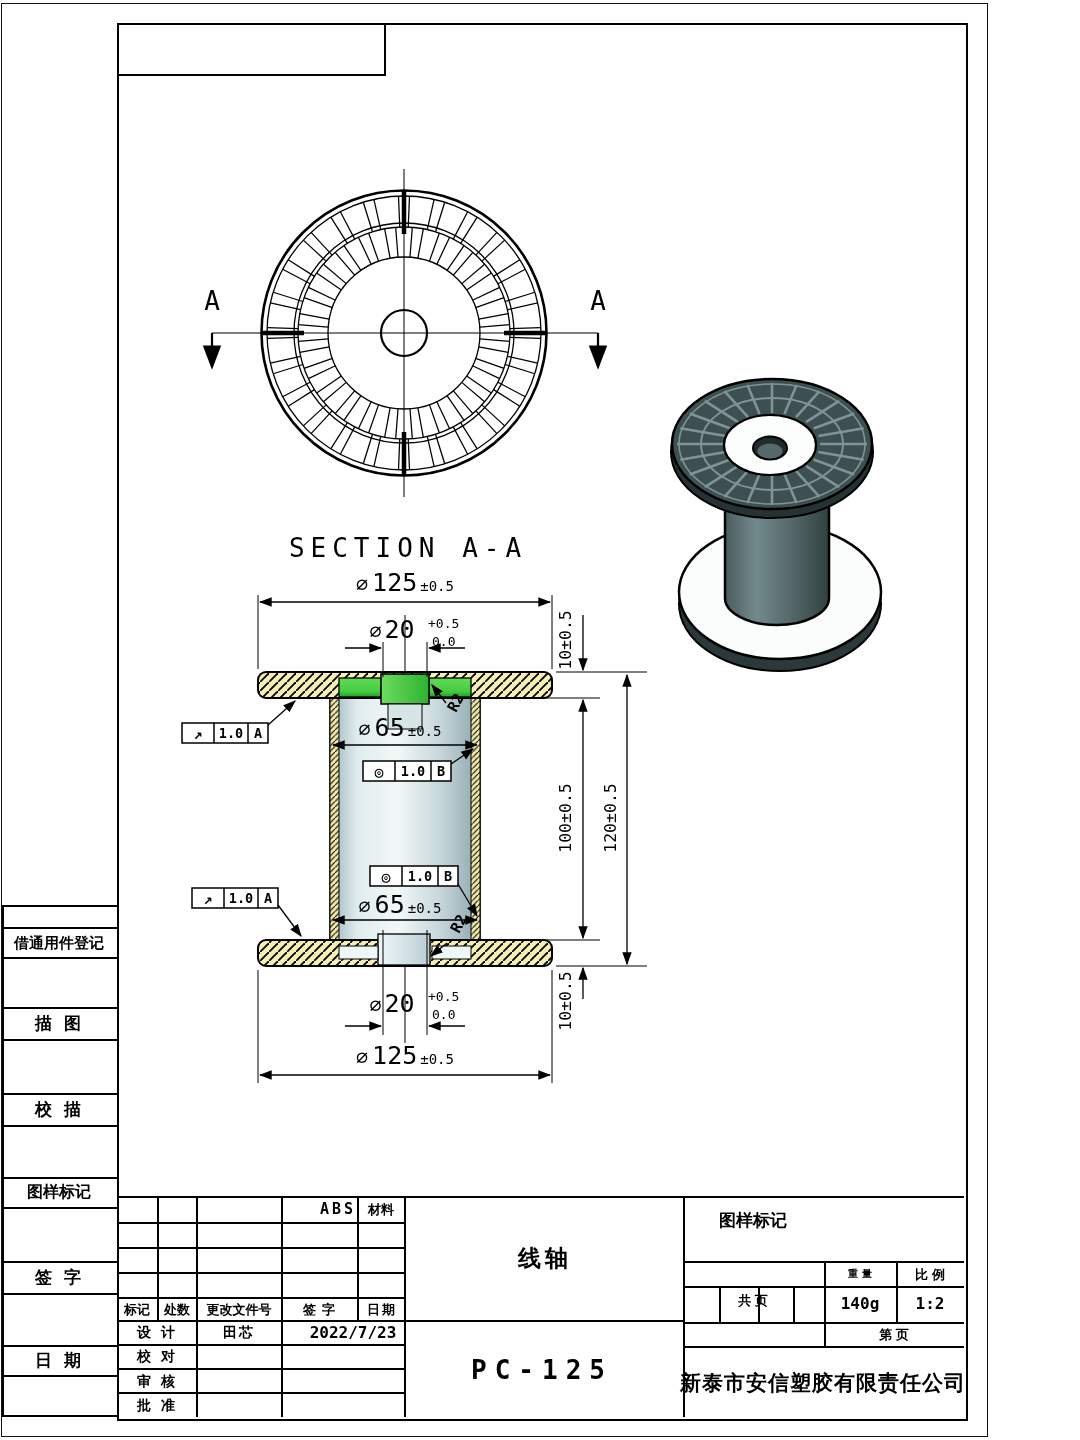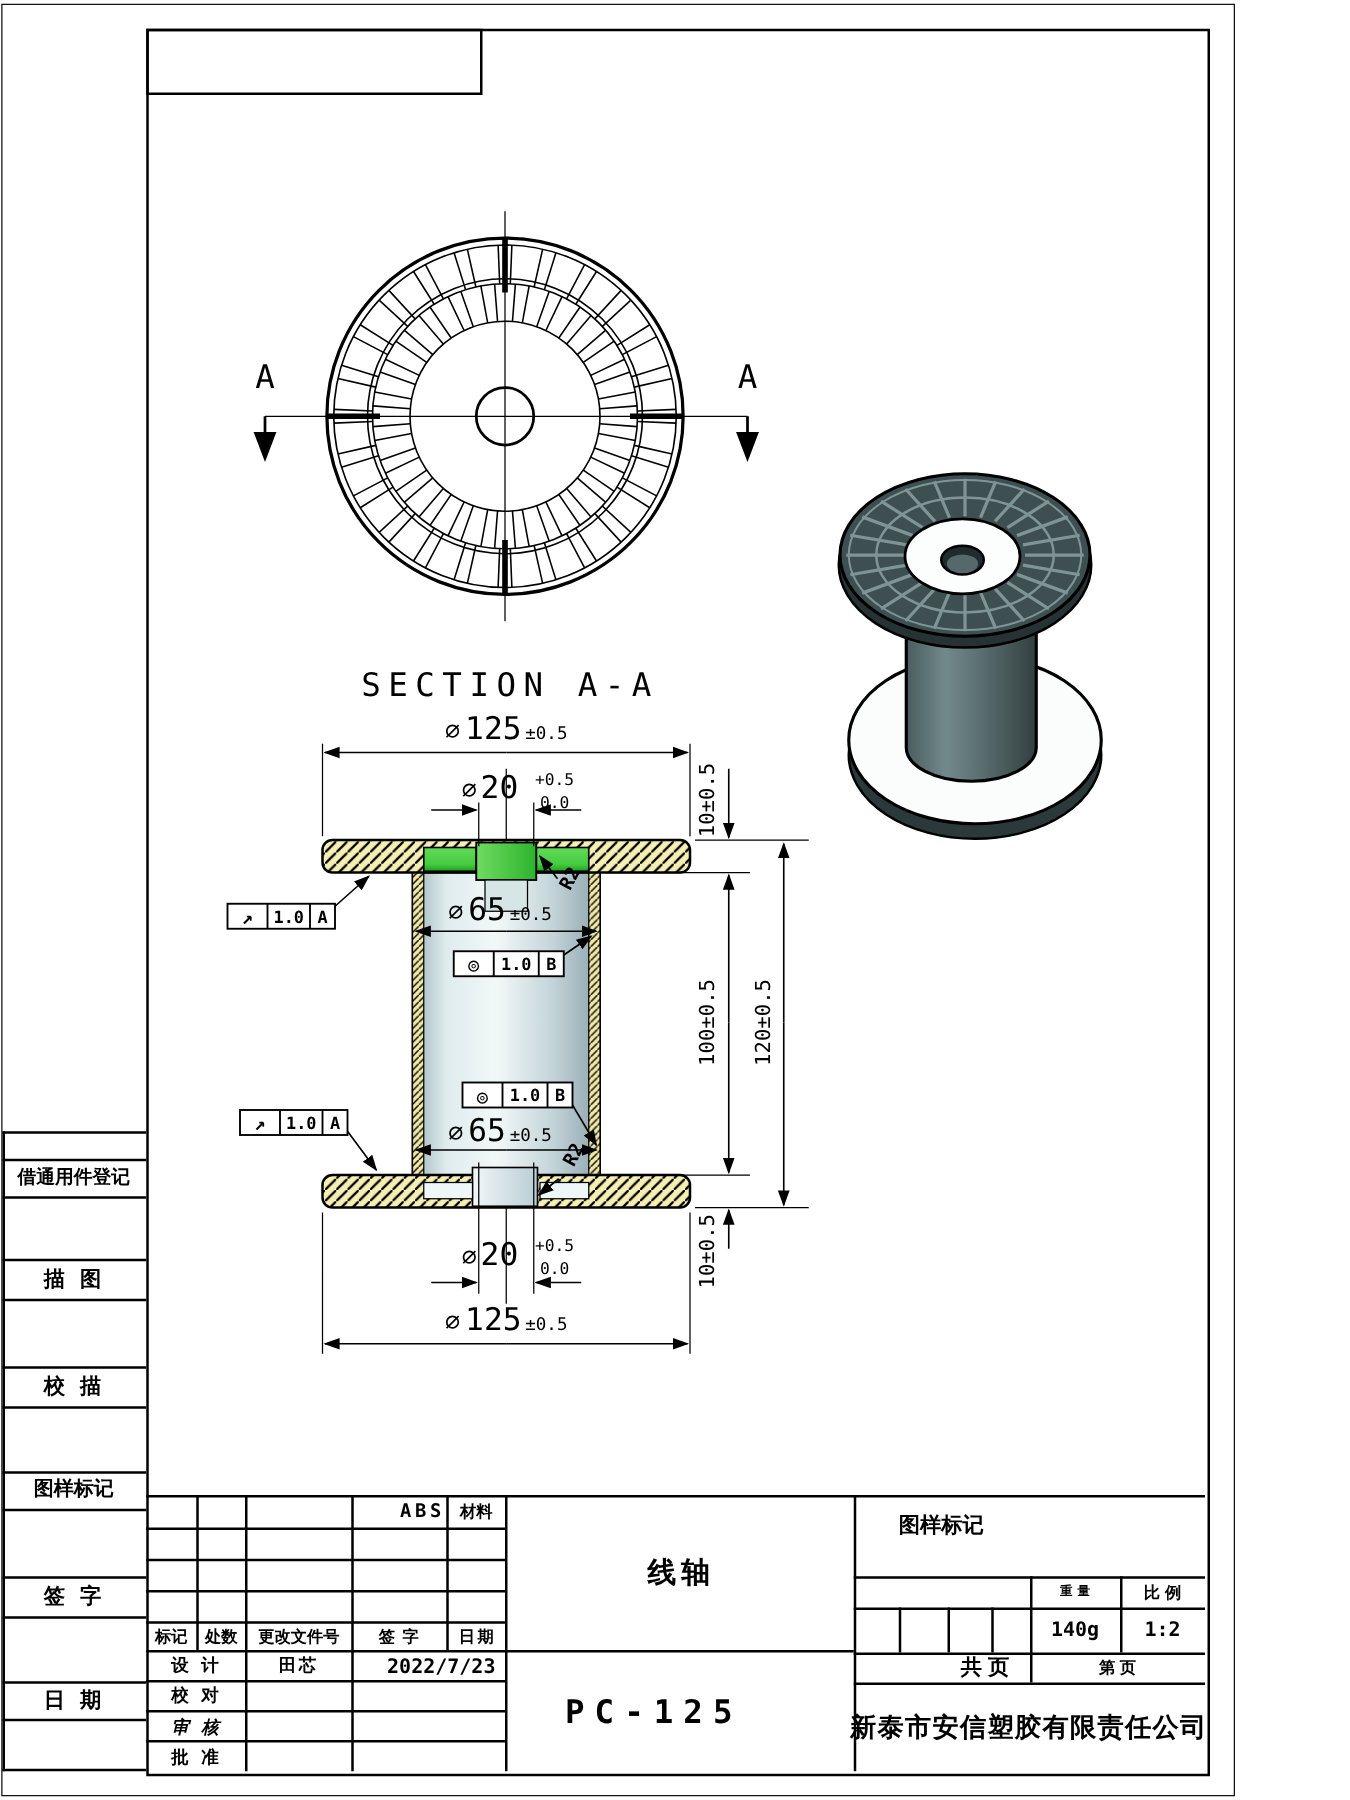--- a/index.html
+++ b/index.html
@@ -375,32 +375,32 @@
   <div class="lab" style="left:137px;top:1309px;font-size:13px;">标记</div>
   <div class="lab" style="left:177px;top:1309px;font-size:13px;text-align:right;">处数</div>
   <div class="lab" style="left:239px;top:1309px;font-size:13px;">更改文件号</div>
   <div class="lab" style="left:322px;top:1309px;font-size:13px;letter-spacing:6px;">签字</div>
   <div class="lab" style="left:382px;top:1309px;font-size:13px;letter-spacing:2px;">日期</div>
 
   <div class="lab" style="left:161px;top:1332px;font-size:14px;letter-spacing:10px;">设计</div>
   <div class="lab" style="left:239px;top:1332px;font-size:14px;letter-spacing:2px;">田芯</div>
   <div class="lab mono" style="left:342px;top:1333px;font-size:16px;margin-left:11px;">2022/7/23</div>
   <div class="lab" style="left:161px;top:1356px;font-size:14px;letter-spacing:10px;">校对</div>
-  <div class="lab" style="left:161px;top:1381px;font-size:14px;letter-spacing:10px;font-style:italic;">审核</div>
+  <div class="lab" style="left:161px;top:1381px;font-size:14px;letter-spacing:10px;">审核</div>
   <div class="lab" style="left:161px;top:1405px;font-size:14px;letter-spacing:10px;">批准</div>
 
   <div class="lab" style="left:545px;top:1258px;font-size:23px;letter-spacing:4px;">线轴</div>
-  <div class="lab mono" style="left:523px;top:1370px;font-size:26px;letter-spacing:8px;">PC-125</div>
+  <div class="lab mono" style="left:542px;top:1370px;font-size:26px;letter-spacing:8px;">PC-125</div>
 
   <div class="lab" style="left:753px;top:1220px;font-size:17px;">图样标记</div>
   <div class="lab" style="left:862px;top:1274px;font-size:10px;letter-spacing:4px;">重量</div>
   <div class="lab" style="left:932px;top:1274px;font-size:13px;letter-spacing:4px;">比例</div>
   <div class="lab mono" style="left:860px;top:1304px;font-size:16px;">140g</div>
   <div class="lab mono" style="left:930px;top:1304px;font-size:16px;">1:2</div>
-  <div class="lab" style="left:753px;top:1334px;font-size:17px;margin-left:35px;">共  页</div>
+  <div class="lab" style="left:753px;top:1300px;font-size:13px;">共  页</div>
   <div class="lab" style="left:894px;top:1334px;font-size:13px;">第  页</div>
   <div class="lab" style="left:823px;top:1382px;font-size:21px;letter-spacing:1px;">新泰市安信塑胶有限责任公司</div>
 
 <div class="ln" style="left: 117px; top: 1196px; width: 847px; height: 2px;"></div>
     <div class="ln" style="left: 117px; top: 1222px; width: 287px; height: 2px;"></div>
     <div class="ln" style="left: 117px; top: 1247px; width: 287px; height: 2px;"></div>
     <div class="ln" style="left: 117px; top: 1272px; width: 287px; height: 2px;"></div>
     <div class="ln" style="left: 117px; top: 1297px; width: 287px; height: 2px;"></div>
     <div class="ln" style="left: 117px; top: 1320px; width: 566px; height: 2px;"></div>
     <div class="ln" style="left: 117px; top: 1344px; width: 287px; height: 2px;"></div>

